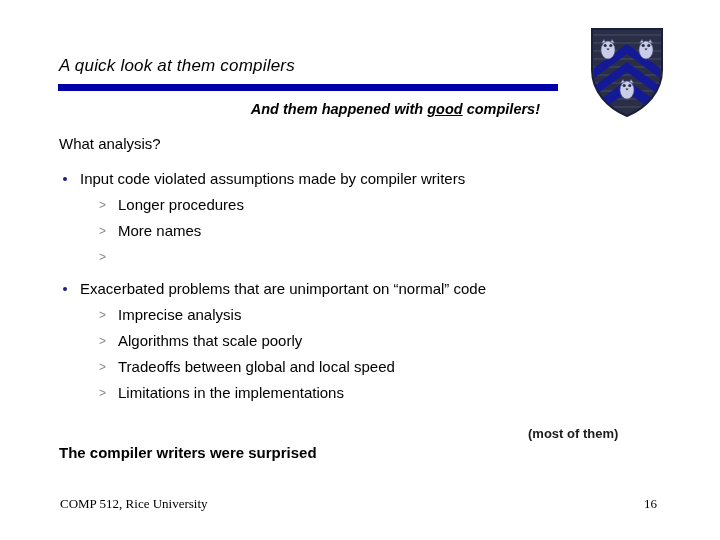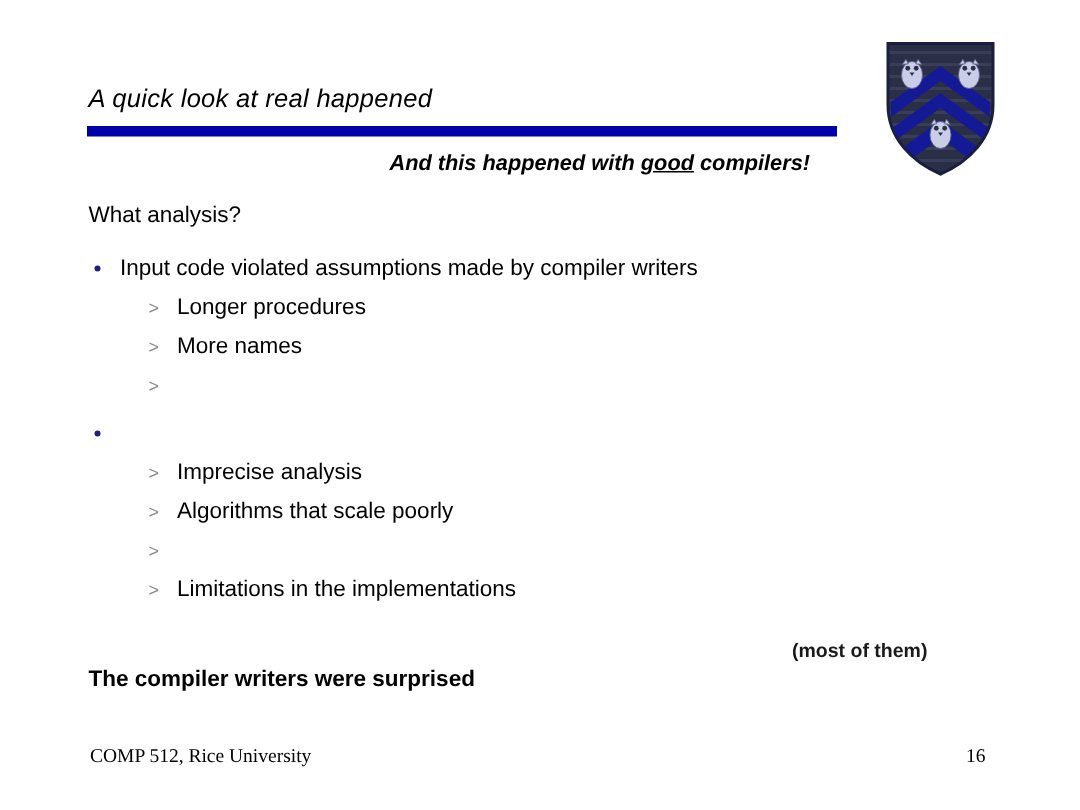--- a/index.html
+++ b/index.html
@@ -149,25 +149,25 @@
     left: 588px;
     top: 26px;
     width: 78px;
     height: 92px;
   }
   .logo svg { display: block; width: 78px; height: 92px; }
 </style>
 </head>
 <body>
 
-<div class="slide-title">A quick look at real happened</div>
+<div class="slide-title">A quick look at them compilers</div>
 
 <div class="title-rule"></div>
 
-<div class="subtitle"><span>And this happened with </span><u>good</u><span> compilers!</span></div>
+<div class="subtitle"><span>And them happened with </span><u>good</u><span> compilers!</span></div>
 
 <div class="lead-in">What analysis?</div>
 
 <div class="bullet-block" id="bullet-block-0">
   <div class="bullet-row">
     <span class="bullet-dot"></span>
     <span>Input code violated assumptions made by compiler writers</span>
   </div>
   <div class="subbullet-row">
     <span class="subbullet-marker">&gt;</span>
@@ -178,31 +178,33 @@
     <span>More names</span>
   </div>
   <div class="subbullet-row">
     <span class="subbullet-marker">&gt;</span>
   </div>
 </div>
 
 <div class="bullet-block" id="bullet-block-1">
   <div class="bullet-row">
     <span class="bullet-dot"></span>
+    <span>Exacerbated problems that are unimportant on “normal” code</span>
   </div>
   <div class="subbullet-row">
     <span class="subbullet-marker">&gt;</span>
     <span>Imprecise analysis</span>
   </div>
   <div class="subbullet-row">
     <span class="subbullet-marker">&gt;</span>
     <span>Algorithms that scale poorly</span>
   </div>
   <div class="subbullet-row">
     <span class="subbullet-marker">&gt;</span>
+    <span>Tradeoffs between global and local speed</span>
   </div>
   <div class="subbullet-row">
     <span class="subbullet-marker">&gt;</span>
     <span>Limitations in the implementations</span>
   </div>
 </div>
 
 <div class="closing-line">The compiler writers were surprised</div>
 
 <div class="closing-aside">(most of them)</div>

